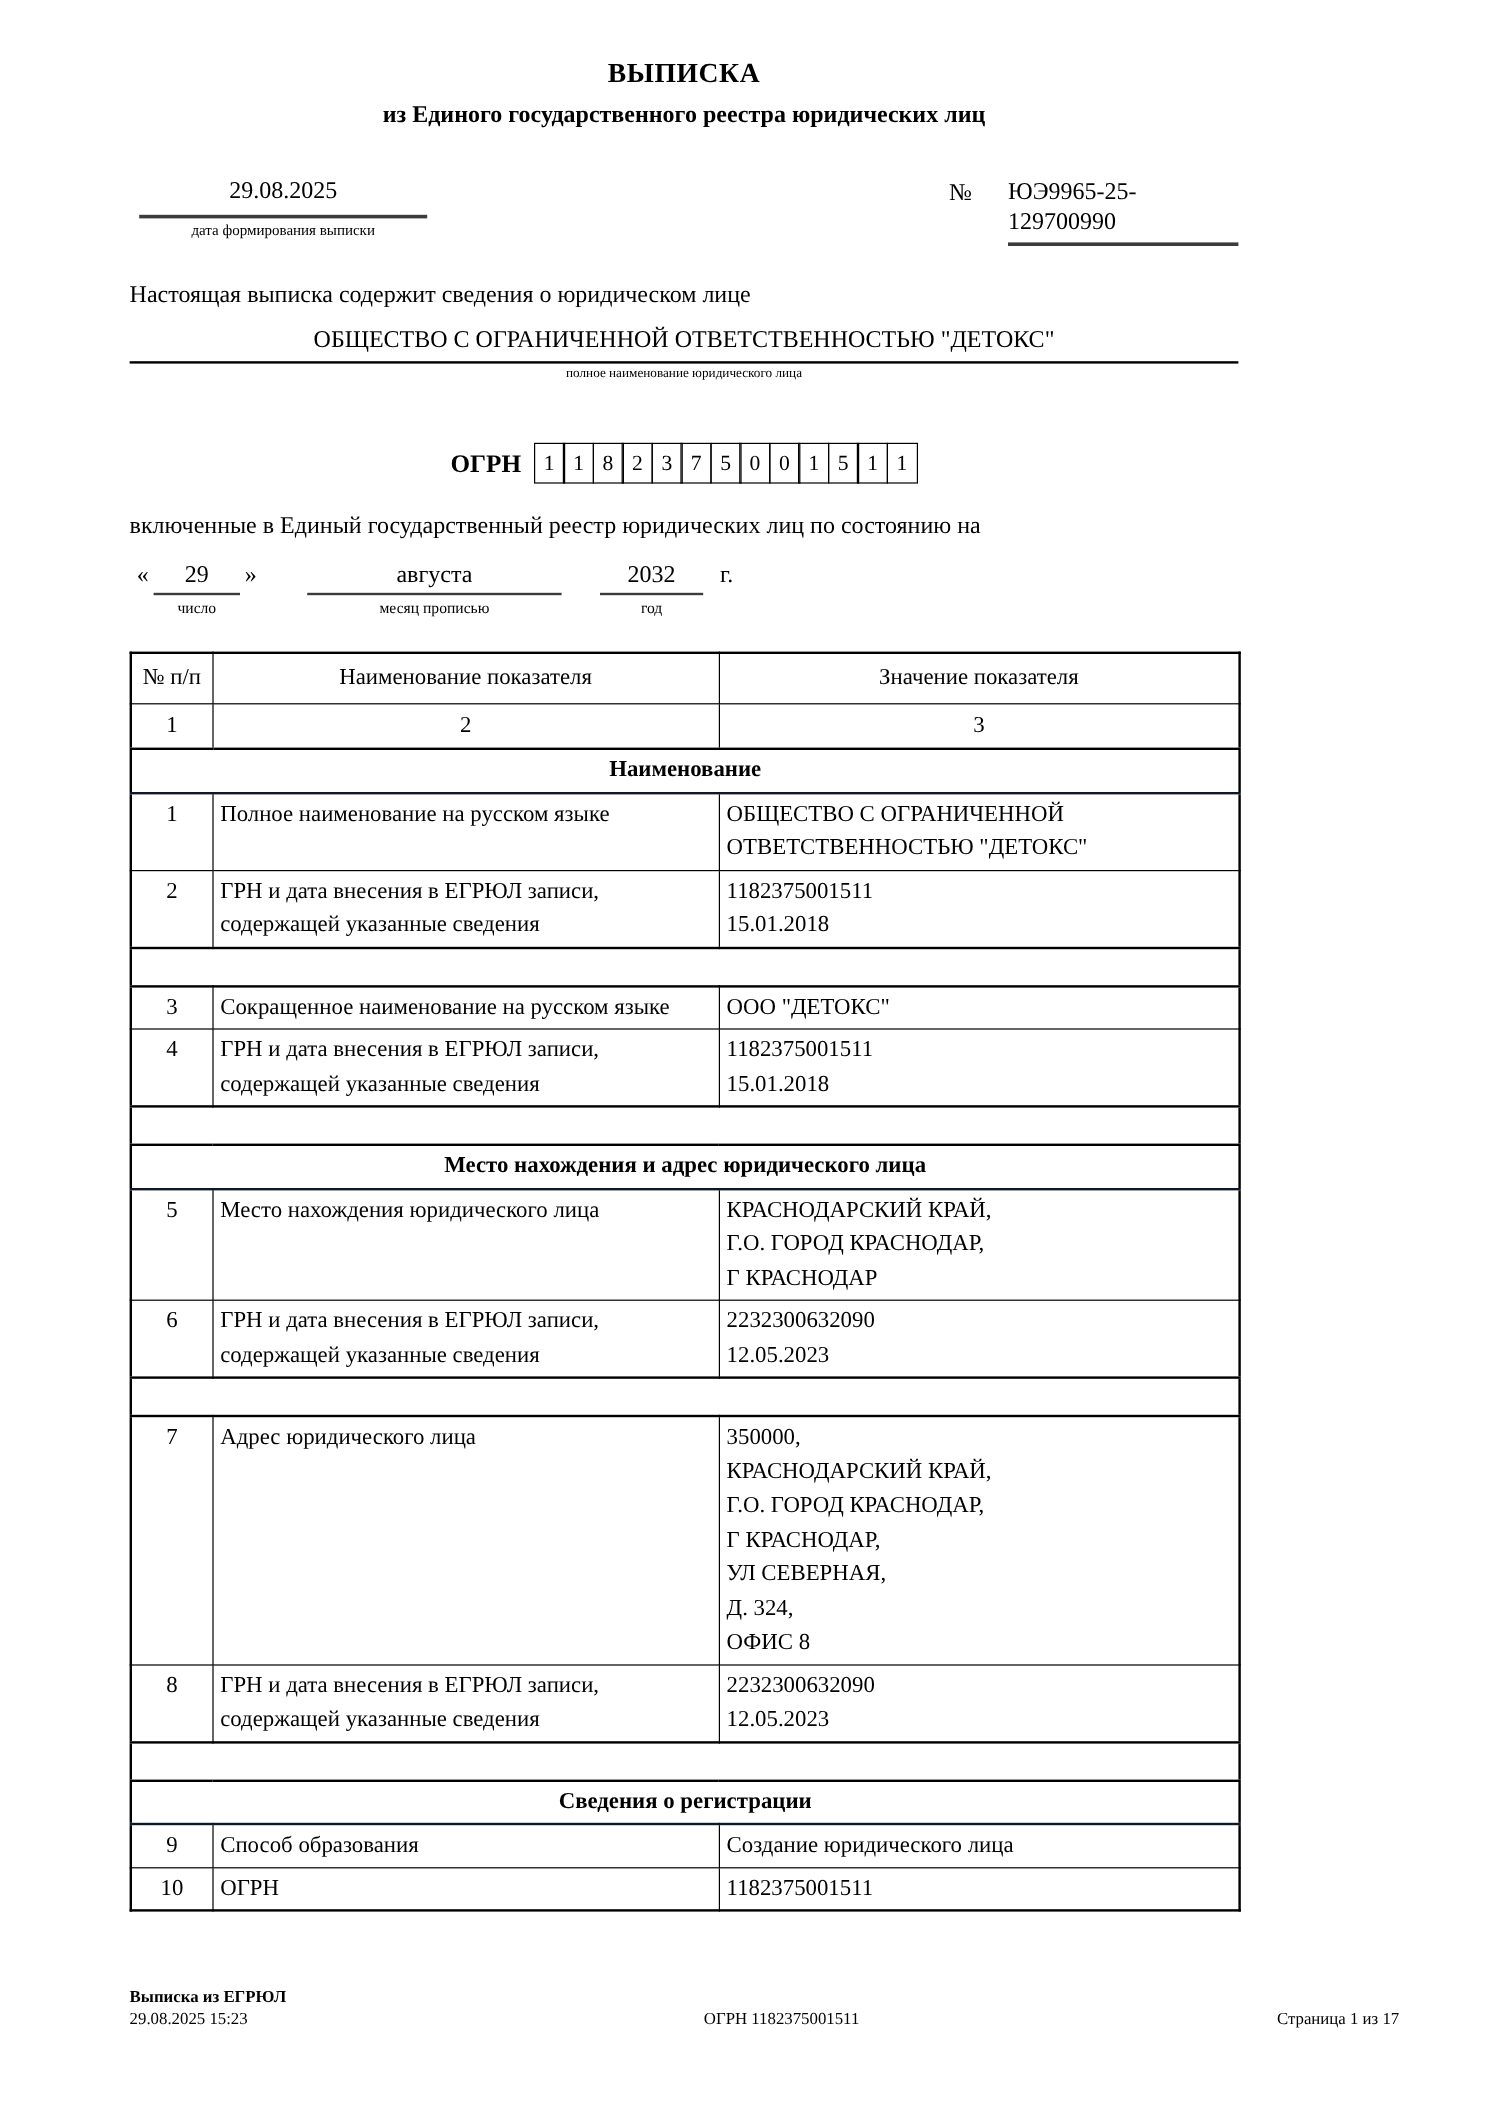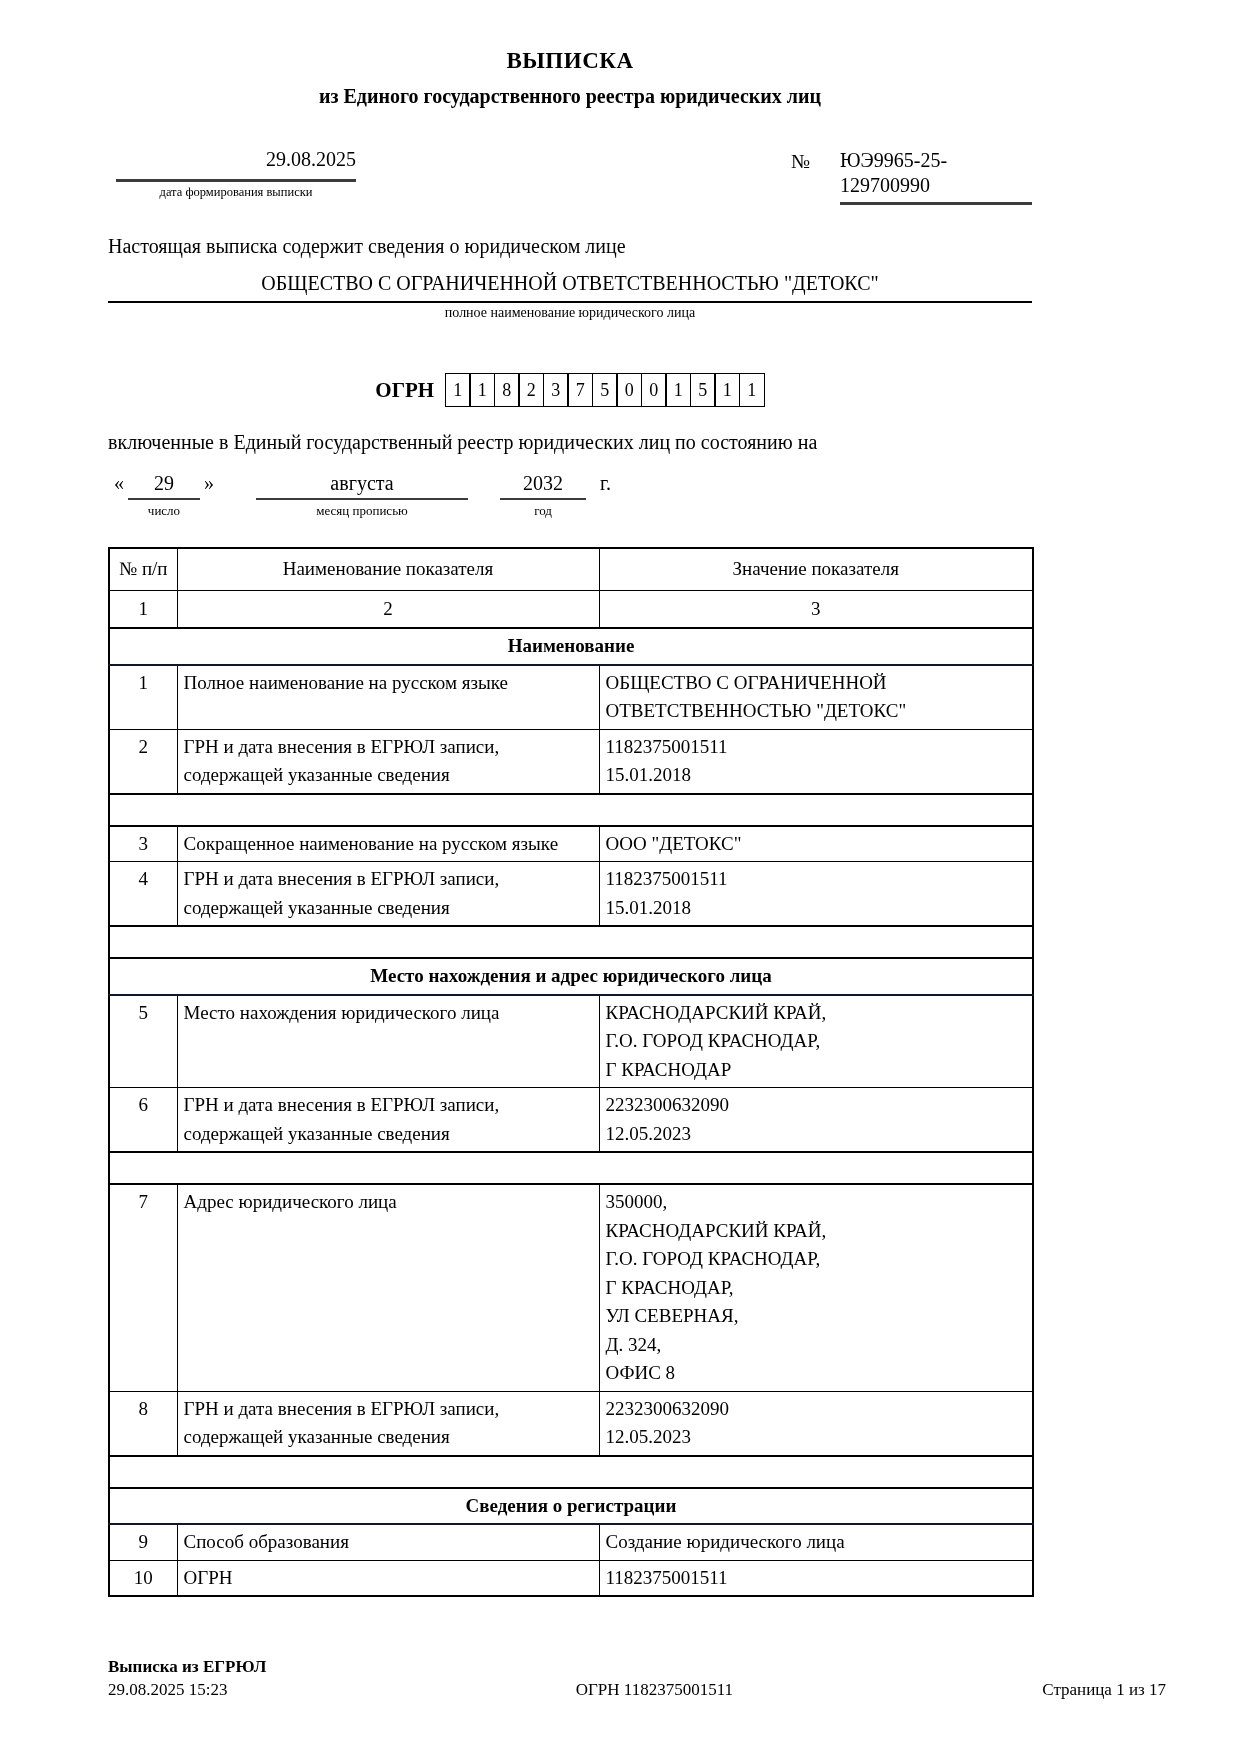--- a/index.html
+++ b/index.html
@@ -12,31 +12,31 @@
   .content { margin: 0 108px; width: 924px; }
 
   .doc-title {
     padding-top: 48px; text-align: center;
     font-size: 23px; font-weight: bold; letter-spacing: 0.5px;
   }
   .doc-subtitle { margin-top: 11px; text-align: center; font-size: 20px; font-weight: bold; }
 
   .head-row { margin-top: 40px; display: flex; justify-content: space-between; align-items: flex-start; }
   .formation-block { width: 240px; margin-left: 8px; }
-  .formation-date { text-align: right; font-size: 20px; padding-bottom: 8px; border-bottom: 3px solid #3c3c3c; }
+  .formation-date { text-align: center; font-size: 20px; padding-bottom: 8px; border-bottom: 3px solid #3c3c3c; }
   .formation-caption { margin-top: 3px; text-align: center; font-size: 12.5px; }
   .number-block { display: flex; align-items: flex-start; }
   .number-sign { font-size: 20px; margin-right: 30px; margin-top: 2px; }
   .number-lines { width: 192px; text-align: left; font-size: 20px; line-height: 1.25; padding-bottom: 4px; border-bottom: 3px solid #3c3c3c; }
 
   .statement { margin-top: 30px; font-size: 20px; }
 
   .company-wrap { margin-top: 14px; }
   .company-name { text-align: center; font-size: 20px; padding-bottom: 6px; border-bottom: 2px solid #000; }
-  .company-caption { margin-top: 2px; text-align: center; font-size: 14px; }
+  .company-caption { margin-top: 2px; text-align: center; font-size: 11px; }
 
   .ogrn-row { margin-top: 52px; display: flex; justify-content: center; align-items: center; }
   .ogrn-label { font-size: 21px; font-weight: bold; margin-right: 12px; }
   .ogrn-boxes { display: flex; }
   .ogrn-box {
     width: 24px; height: 32px; border: 1.5px solid #000; margin-left: -1.5px;
     display: flex; align-items: center; justify-content: center; font-size: 18px;
   }
 
   .included-text { margin-top: 24px; font-size: 20px; }
@@ -58,21 +58,21 @@
   }
   table.main-table { border: 2.5px solid #000; }
   .main-table td { border: 1.5px solid #000; vertical-align: top; padding: 3px 6px; line-height: 1.5; }
   .header-row td { text-align: center; padding: 6px 4px; }
   .colnum-row td { text-align: center; padding: 4px; border-bottom: 2px solid #000; }
   .section-row td { text-align: center; font-weight: bold; padding: 3px 4px; border-top: 2px solid #000; border-bottom: 2px solid #0f172a; }
   .data-row td.num-cell { text-align: center; }
   .spacer-row td { height: 30px; border-top: 2px solid #000; border-bottom: 2px solid #000; padding: 0; }
 
   .footer { position: absolute; top: 1656px; left: 108px; width: 1058px;
-    display: flex; justify-content: space-between; align-items: flex-end; font-size: 17px; line-height: 1.35; }
+    display: flex; justify-content: space-between; align-items: flex-end; font-size: 14px; line-height: 1.35; }
   .footer-left .ft-doctype { font-weight: bold; }
 </style>
 </head>
 <body>
 
 <div class="page">
   <div class="content">
 
     <div class="doc-title">ВЫПИСКА</div>
     <div class="doc-subtitle">из Единого государственного реестра юридических лиц</div>

